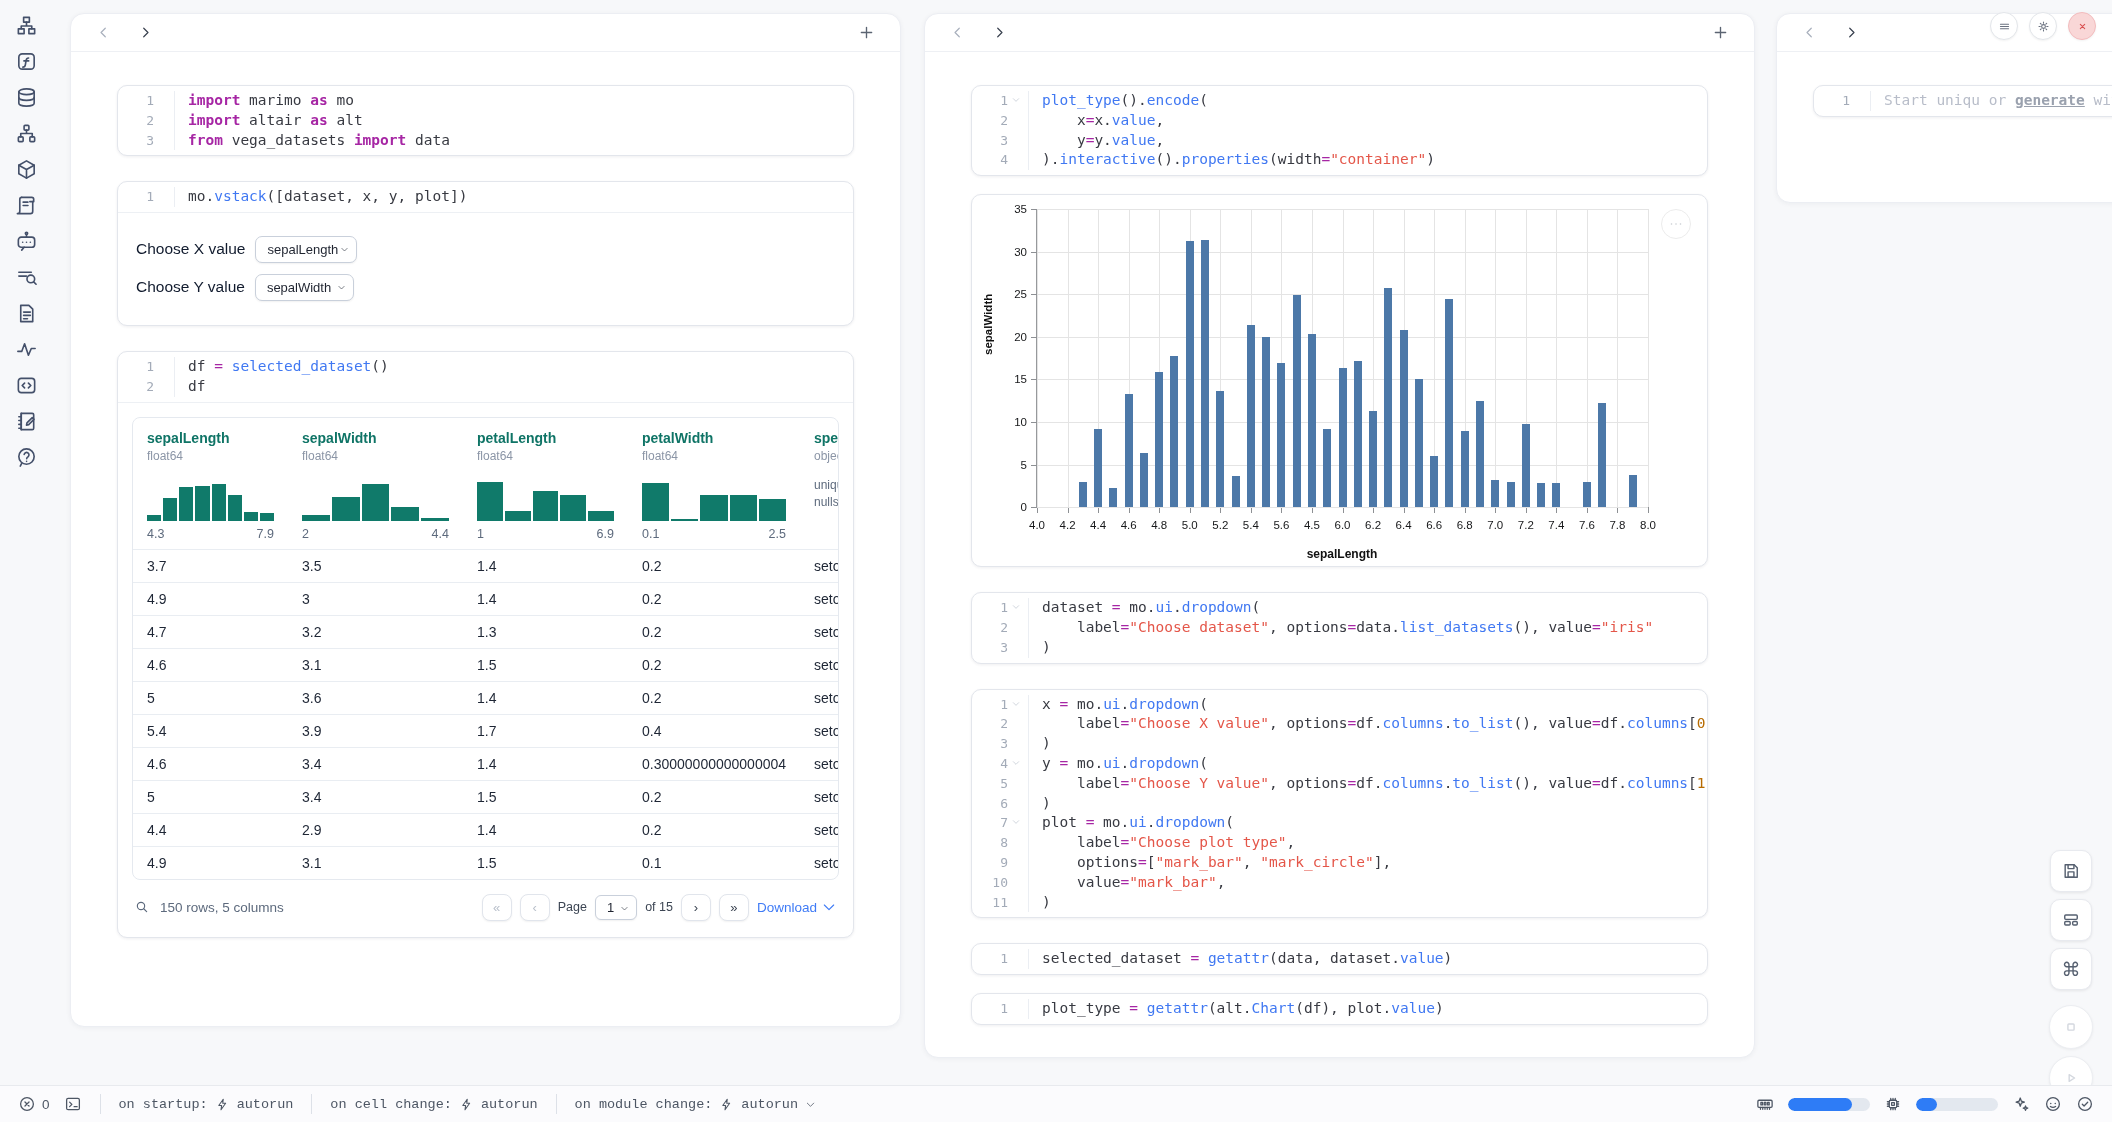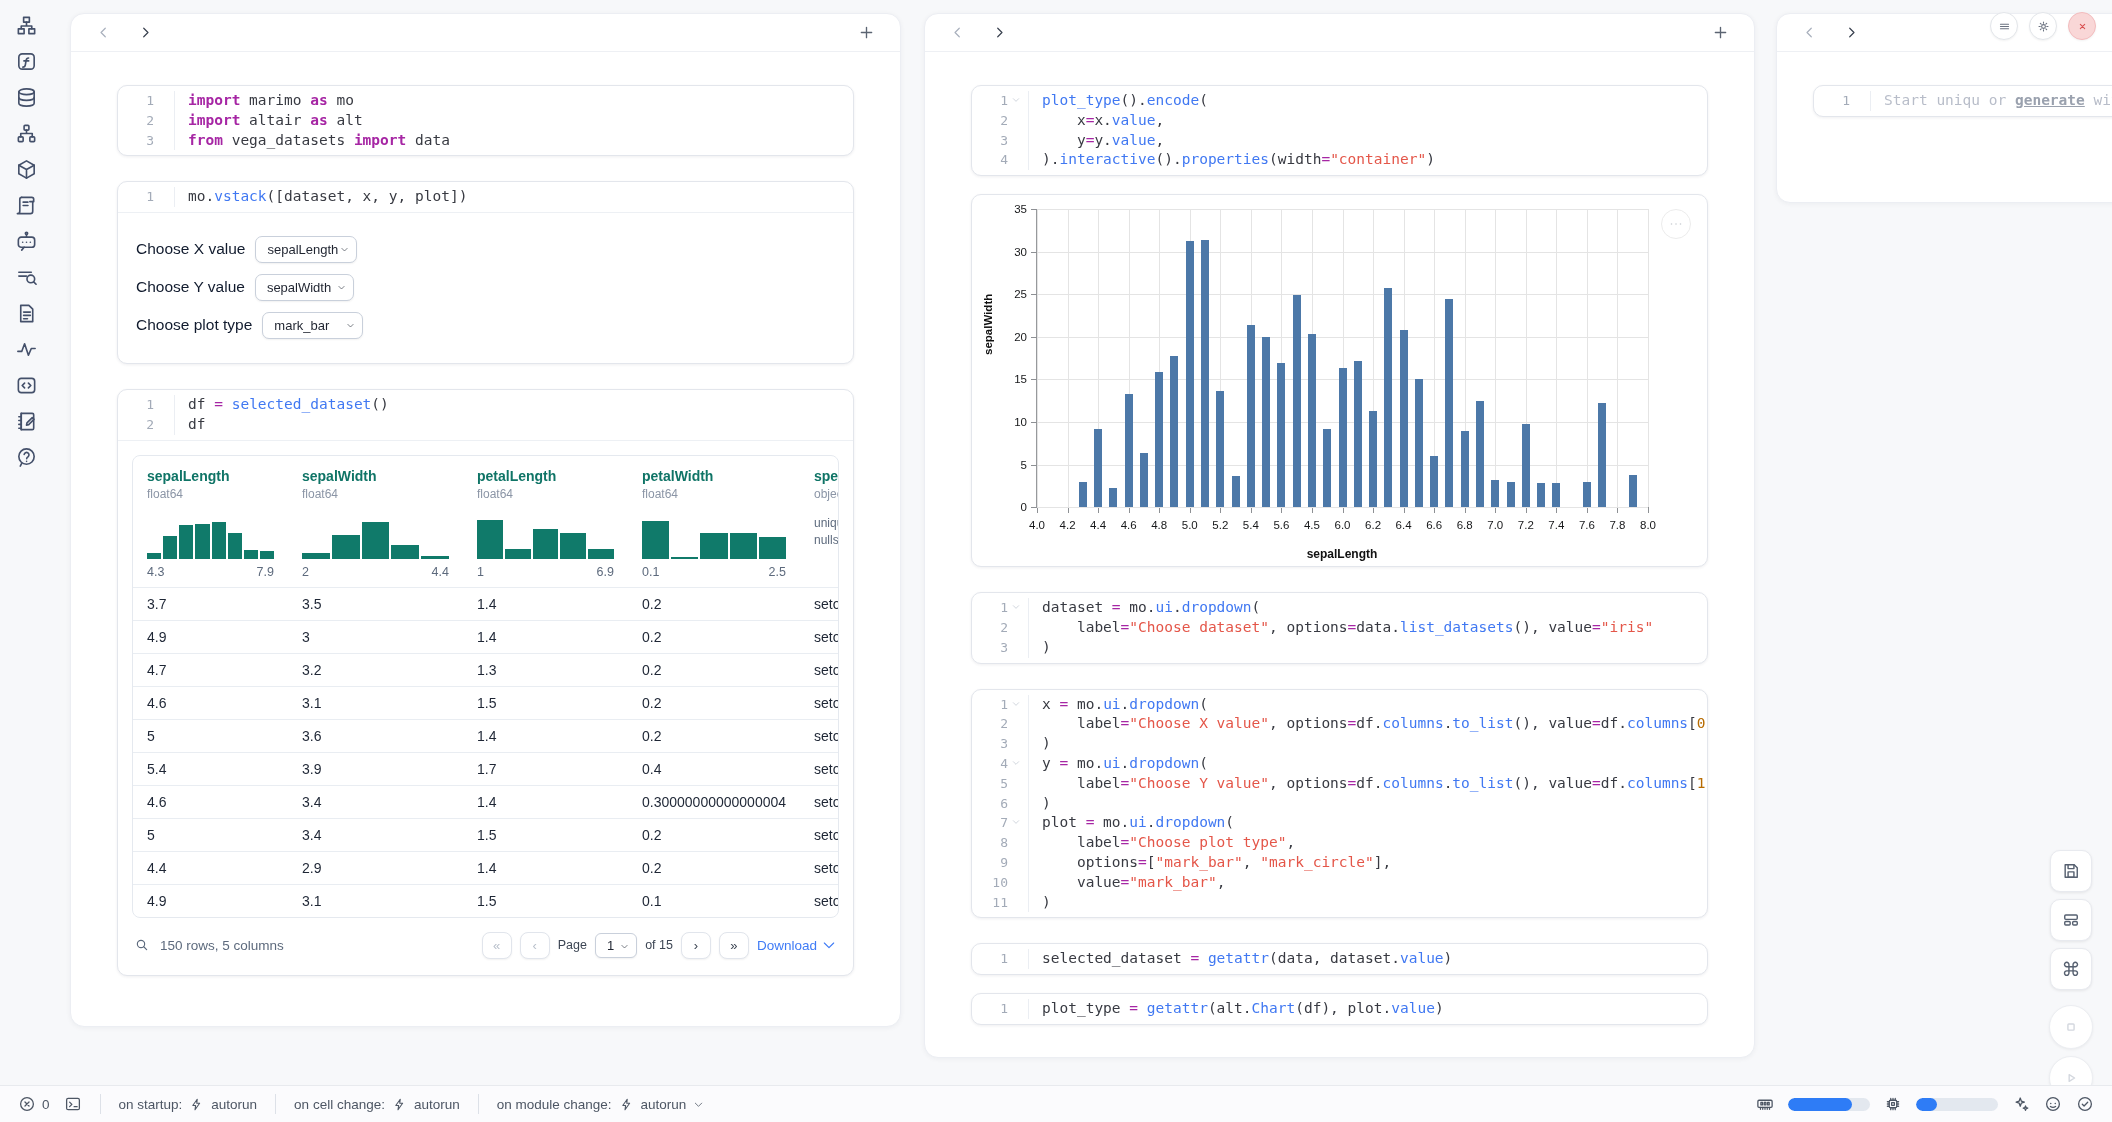--- a/index.html
+++ b/index.html
@@ -89,21 +89,21 @@
 
   
   #side-actions { position:absolute; right:19px; top:850px; display:flex; flex-direction:column; align-items:center; gap:7px; }
   .sq-btn { width:42px; height:42px; border-radius:10px; background:#fff; border:1px solid #e8eaef; box-shadow:0 1px 3px rgba(0,0,0,.08); display:flex; align-items:center; justify-content:center; color:#566070; cursor:pointer; }
   .cir-btn { width:44px; height:44px; border-radius:50%; background:#fff; border:1px solid #eceef2; box-shadow:0 1px 3px rgba(0,0,0,.06); display:flex; align-items:center; justify-content:center; color:#d4d8df; cursor:pointer; }
   .cir-btn.first { margin-top:8px; }
   .cmd-glyph { font-size:19px; color:#566070; }
 
   
   #statusbar { position:absolute; left:0; right:0; bottom:0; height:37px; background:#fbfbfd; border-top:1px solid #e8eaee; display:flex; align-items:center; padding:0 18px; color:#4d5664; font-size:13.5px; }
-  .sb-group { display:flex; align-items:center; gap:7px; white-space:nowrap; }
+  .sb-group { display:flex; align-items:center; gap:7px; white-space:nowrap;font-family:Liberation Mono, monospace; }
   .sb-div { width:1px; height:20px; background:#dde1e8; margin:0 18px; }
   #status-right { margin-left:auto; display:flex; align-items:center; gap:14px; }
   .meter { width:82px; height:13px; border-radius:7px; background:#e3e8ef; overflow:hidden; }
   .meter div { height:100%; background:#2e7cf6; border-radius:7px; }
   #err-count { margin-left:6px; margin-right:14px; }
 </style>
 </head>
 <body>
 
 <div id="sidebar">
@@ -254,31 +254,20 @@
                   <svg class="ic" width="9" height="9" viewBox="0 0 24 24">
                     <path d="M5 9l7 7 7-7"></path>
                   </svg>
                 </span>
               </span>
             </div>
             <div class="ctrl-row">
               <span>Choose Y value</span>
               <span class="select" style="width:99px">
                 <span>sepalWidth</span>
-                <span class="chev">
-                  <svg class="ic" width="9" height="9" viewBox="0 0 24 24">
-                    <path d="M5 9l7 7 7-7"></path>
-                  </svg>
-                </span>
-              </span>
-            </div>
-            <div class="ctrl-row">
-              <span>Choose plot type</span>
-              <span class="select" style="width:101px">
-                <span>mark_bar</span>
                 <span class="chev">
                   <svg class="ic" width="9" height="9" viewBox="0 0 24 24">
                     <path d="M5 9l7 7 7-7"></path>
                   </svg>
                 </span>
               </span>
             </div>
           </div>
       </div>
     </div>

